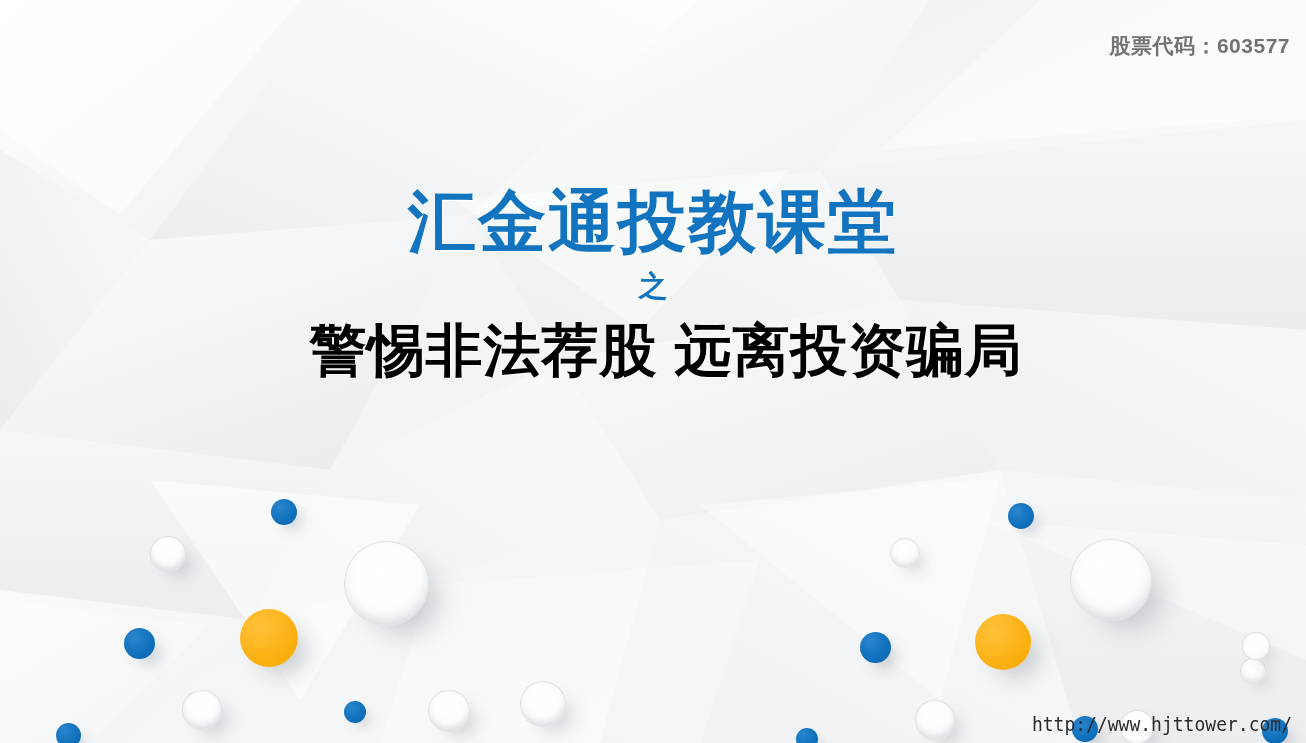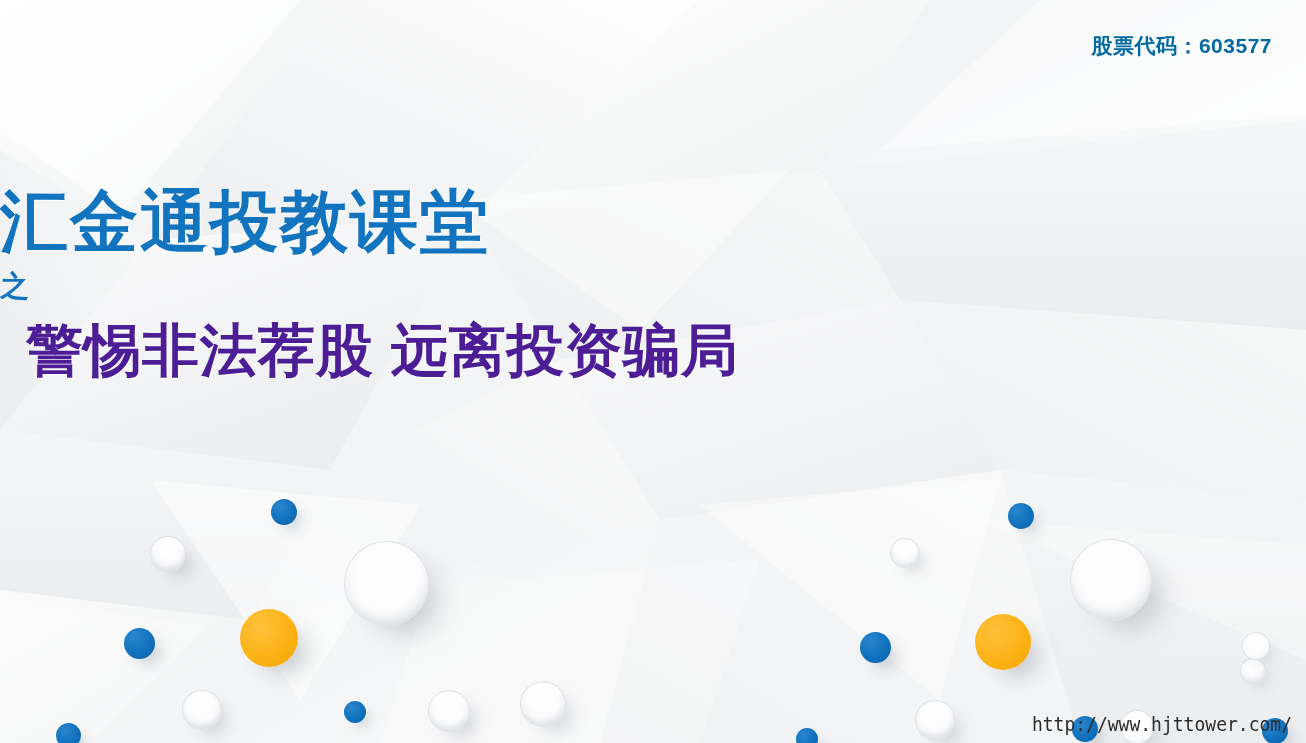--- a/index.html
+++ b/index.html
@@ -22,52 +22,53 @@
 
   
   .logo-wrap {
     position:absolute; left:26px; top:14px;
     width:112px; height:82px;
   }
   .logo-svg { width:112px; height:82px; display:block; }
 
   
   .stock-code {
-    position:absolute; right:34px; top:32px;
+    position:absolute; right:16px; top:32px;
     font-size:21px; font-weight:bold;
-    color:#0369a1;
+    color:#737373;
     letter-spacing:0.5px;
     white-space:nowrap;
     margin-left:30px;
   }
 
   
   .title-block {
     position:absolute; left:0; right:0; top:186px;
+    text-align:center;
   }
   .main-title {
     font-size:68px;
     font-weight:bold;
     color:#1274bf;
     letter-spacing:2px;
     line-height:1.05;
     text-shadow:1px 1px 0 rgba(255,255,255,.85);
   }
   .zhi-char {
     margin-top:14px;
     font-size:29px;
     font-weight:bold;
     color:#1274bf;
     line-height:1.1;
   }
   .sub-title {
     margin-top:16px;
     font-size:57px;
     font-weight:bold;
-    color:#4c1d95;
+    color:#000000;
     letter-spacing:1px;
     line-height:1.1;
     text-shadow:1px 1px 0 rgba(255,255,255,.8);
     margin-left:26px;
   }
 
   
   .deco { position:absolute; border-radius:50%; }
   .deco.blue   { background:radial-gradient(circle at 34% 30%, #2a86ce 0%, #0f6fba 60%, #0b64ab 100%); }
   .deco.orange { background:radial-gradient(circle at 34% 30%, #ffc23c 0%, #fbb012 62%, #f3a706 100%); }

